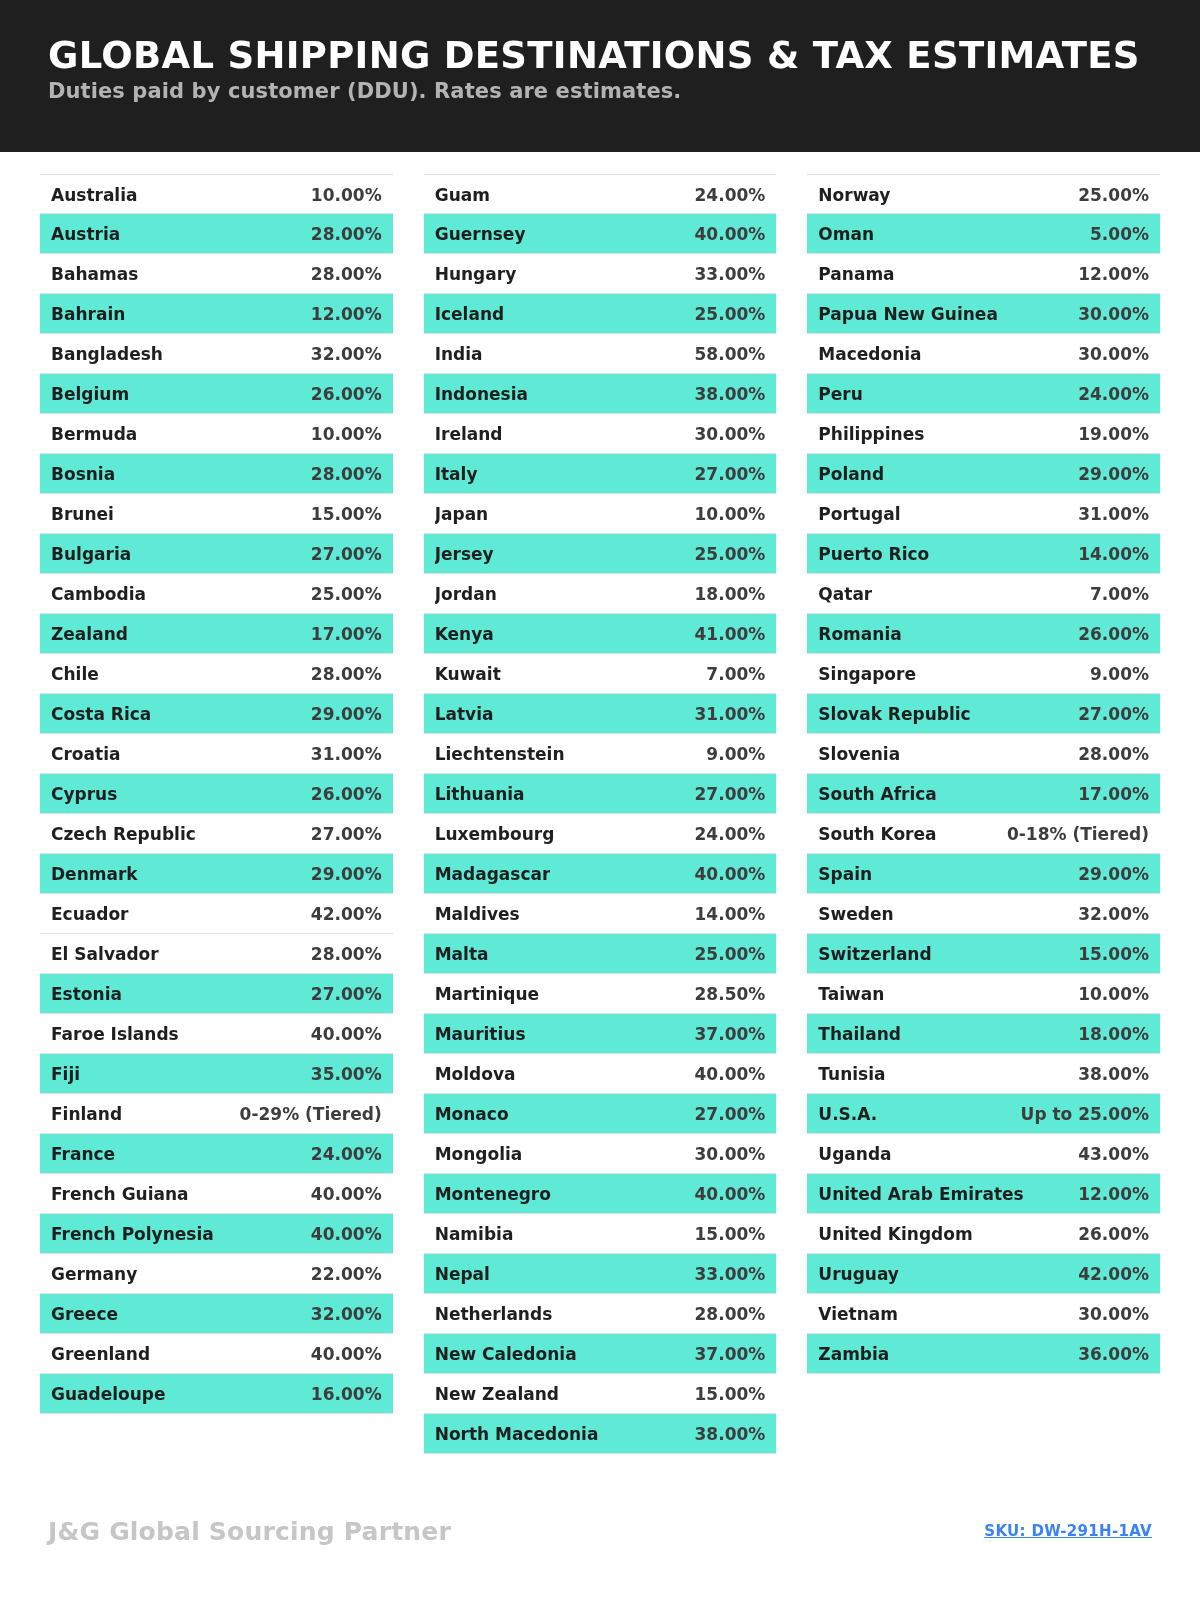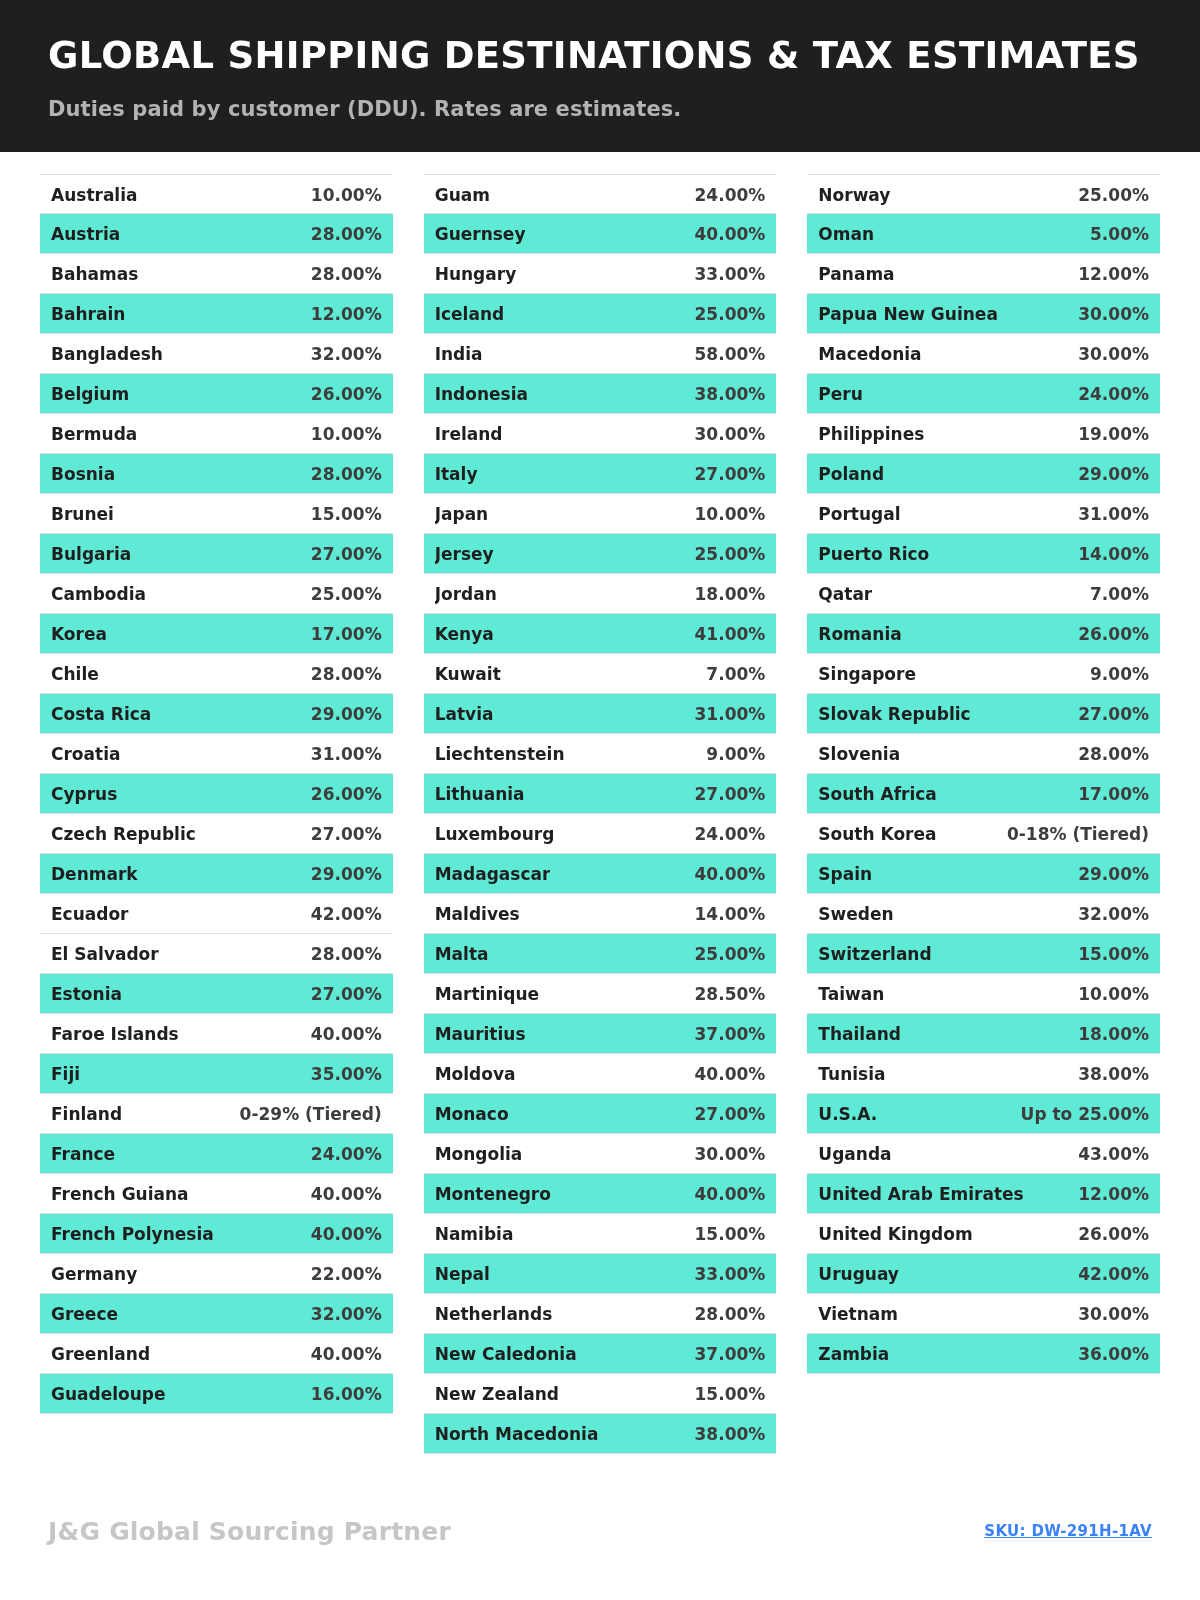--- a/index.html
+++ b/index.html
@@ -27,21 +27,21 @@
     font-size: 37px;
     font-weight: bold;
     letter-spacing: 0.3px;
     line-height: 1.1;
     white-space: nowrap;
   }
   .header h2 {
     color: #b3b3b3;
     font-size: 21px;
     font-weight: bold;
-    margin-top: 20px;
+    margin-top: 2px;
     letter-spacing: 0.1px;
   }
   
   .columns {
     display: flex;
     gap: 31px;
     padding: 22px 40px 0 40px;
   }
   .col {
     flex: 1 1 0;
@@ -150,21 +150,21 @@
         </div>
         <div class="row alt">
           <div class="country">Bulgaria</div>
           <div class="rate">27.00%</div>
         </div>
         <div class="row">
           <div class="country">Cambodia</div>
           <div class="rate">25.00%</div>
         </div>
         <div class="row alt">
-          <div class="country">Korea</div>
+          <div class="country">Zealand</div>
           <div class="rate">17.00%</div>
         </div>
         <div class="row">
           <div class="country">Chile</div>
           <div class="rate">28.00%</div>
         </div>
         <div class="row alt">
           <div class="country">Costa Rica</div>
           <div class="rate">29.00%</div>
         </div>

